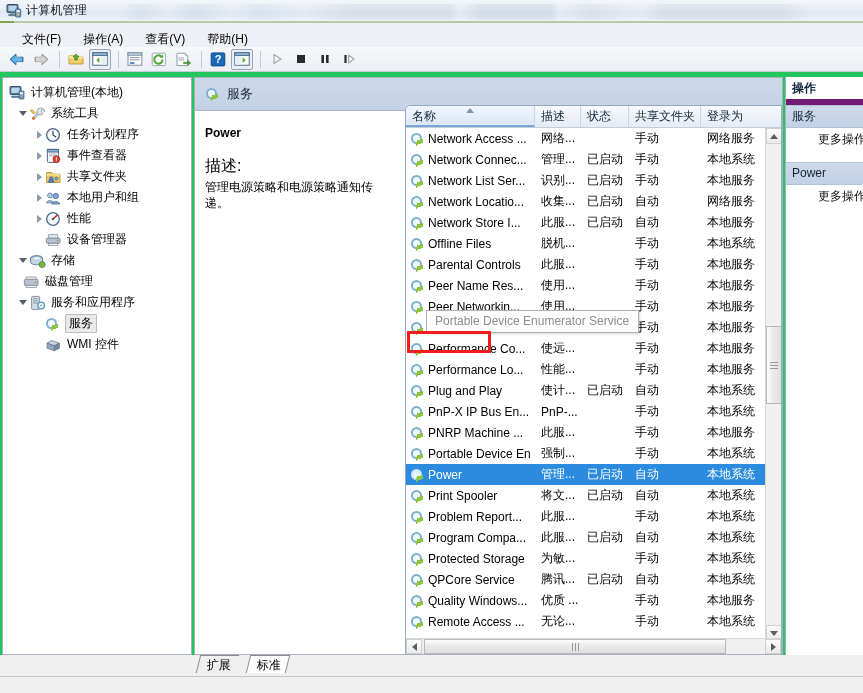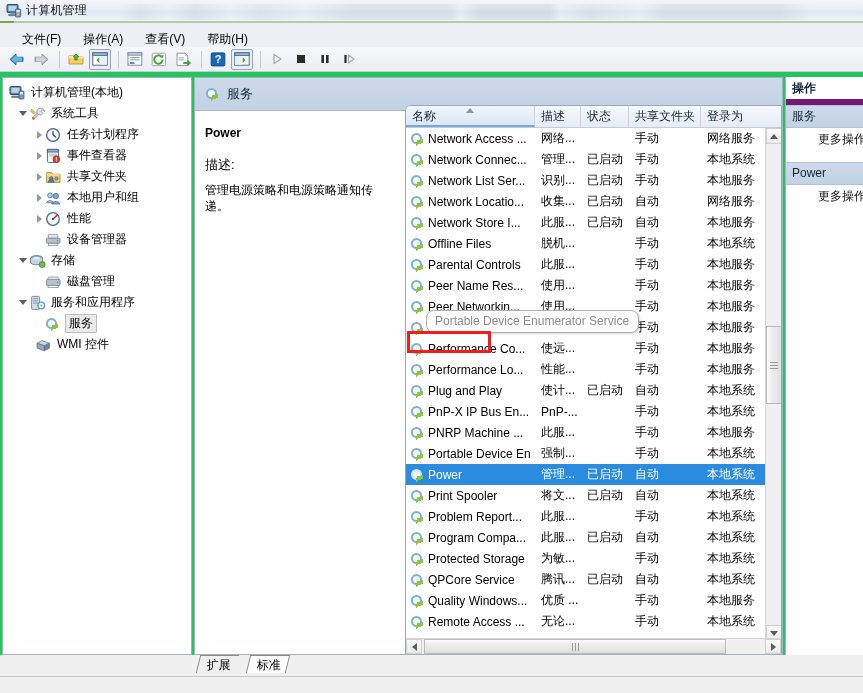--- a/index.html
+++ b/index.html
@@ -145,21 +145,21 @@
   .center-head .gear { margin-right: 8px; }
   .center-head-title { font-size: 13px; color: #1b2a3d; }
 
   .detail-area {
     position: absolute; left: 0; top: 34px; width: 209px; height: 543px;
     background: #ffffff;
     padding: 14px 10px 0 10px;
     box-sizing: border-box;
   }
   .detail-title { font-weight: bold; font-size: 12px; margin-bottom: 16px; }
-  .detail-desc-label { font-size: 13px; margin-bottom: 8px; }
+  .detail-desc-label { font-size: 16px; margin-bottom: 2px; }
   .detail-desc-body { font-size: 12px; line-height: 16px; }
 
   
   .list-card {
     position: absolute; left: 210px; top: 27px; width: 377px; height: 550px;
     background: #ffffff;
     border: 1px solid #9aa7ba;
     border-top-left-radius: 6px;
     box-sizing: border-box;
     overflow: hidden;
@@ -232,21 +232,21 @@
       radial-gradient(circle at 6px 2px, #8cc63f 0 1.6px, transparent 1.8px);
   }
   .row.selected .gear::before { border-color: #cfe6f5; background: #e8f4fd; }
 
   
   .tooltip {
     position: absolute; left: 20px; top: 204px;
     height: 21px; line-height: 20px;
     background: #fdfdfd;
     border: 1px solid #b0b0b0;
-    border-radius: 8px;
+    border-radius: 0;
     padding: 0 9px 0 8px;
     font-size: 12px; color: #8d8d8d;
     box-shadow: 1px 1px 2px rgba(0,0,0,.16);
     white-space: nowrap;
     z-index: 30;
   }
 
   
   .red-box {
     position: absolute; left: 1px; top: 225px; width: 84px; height: 22px;
@@ -614,21 +614,21 @@
             <svg width="17" height="16" viewBox="0 0 17 16">
               <ellipse cx="7.6" cy="5.2" rx="6" ry="2.6" fill="#9fb8cf" stroke="#4a6b8c" stroke-width=".8"></ellipse>
               <path d="M1.6 5.2 v4 a6 2.6 0 0 0 12 0 v-4" fill="#c4d5e6" stroke="#4a6b8c" stroke-width=".8"></path>
               <ellipse cx="7.6" cy="5.2" rx="3.4" ry="1.3" fill="#e8f1f8"></ellipse>
               <circle cx="13.2" cy="11.6" r="3" fill="#79b94c" stroke="#427a22" stroke-width=".7"></circle>
             </svg>
           </div>
           <div class="tlabel">存储</div>
         </div>
 
-        <div class="tnode" style="padding-left:42px">
+        <div class="tnode" style="padding-left:20px">
           <div class="ticon">
             <svg width="17" height="16" viewBox="0 0 17 16">
               <rect x="1.4" y="5.4" width="13.6" height="6" rx="1" fill="#b9c3cf" stroke="#6d7785" stroke-width=".8"></rect>
               <rect x="3" y="3" width="10.4" height="2.4" rx=".6" fill="#e4e9ef" stroke="#7c8795" stroke-width=".7"></rect>
               <rect x="3" y="11.4" width="10.4" height="2" fill="#f2f5f8" stroke="#7c8795" stroke-width=".7"></rect>
               <circle cx="12.6" cy="8.2" r=".8" fill="#4aa634"></circle>
             </svg>
           </div>
           <div class="tlabel">磁盘管理</div>
         </div>
@@ -650,21 +650,21 @@
           <div class="tlabel">服务和应用程序</div>
         </div>
 
         <div class="tnode selected" style="padding-left:42px">
           <div class="ticon">
             <div class="gear" style="margin-top:1px"></div>
           </div>
           <div class="tlabel">服务</div>
         </div>
 
-        <div class="tnode" style="padding-left:32px">
+        <div class="tnode" style="padding-left:42px">
           <div class="ticon">
             <svg width="17" height="16" viewBox="0 0 17 16">
               <path d="M2 6.2 l5-2.6 7.4 2.6 -5 2.6 Z" fill="#c8d4e2" stroke="#5f6d7e" stroke-width=".7"></path>
               <path d="M2 6.2 v5 l7.4 2.6 v-5 Z" fill="#93a8c0" stroke="#5f6d7e" stroke-width=".7"></path>
               <path d="M9.4 8.8 v5 l5-2.6 v-5 Z" fill="#6e88a6" stroke="#5f6d7e" stroke-width=".7"></path>
             </svg>
           </div>
           <div class="tlabel">WMI 控件</div>
         </div>
 

